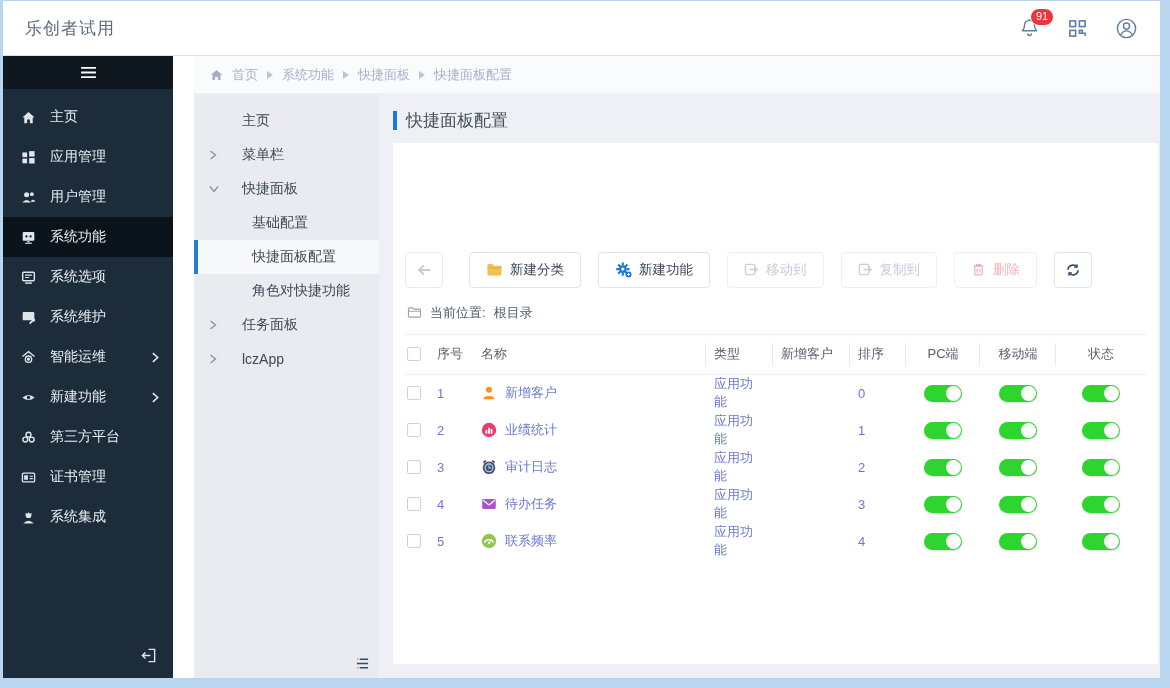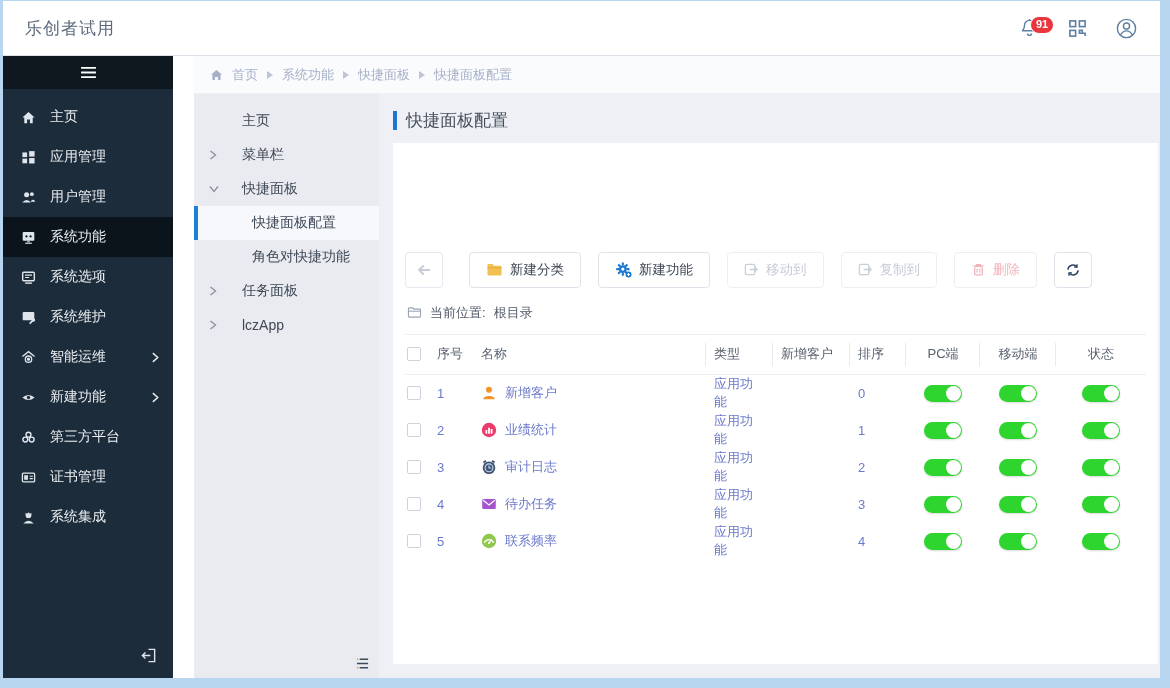--- a/index.html
+++ b/index.html
@@ -17,22 +17,22 @@
   
   .app-header {
     height:55px; background:#fff; border-bottom:1px solid #dde1e8;
     display:flex; align-items:center; padding:0 22px; flex:none;
   }
   .app-title { font-size:17px; color:#5c6b7c; letter-spacing:1px; }
   .header-right { margin-left:auto; display:flex; align-items:center; gap:28px; }
   .hdr-ic { display:flex; cursor:pointer; position:relative; }
   .badge {
     position:absolute; top:-9px; left:11px; background:#e8353e; color:#fff;
-    font-size:11px; font-weight:bold; line-height:1; padding:2px 5px 3px;
-    border-radius:9px; border:1px solid #fff;margin-top:8px;
+    font-size:11px; font-weight:normal; line-height:1; padding:2px 5px 3px;
+    border-radius:9px; border:1px solid #fff;
   }
   
   .body-row { flex:1; display:flex; min-height:0; }
   .nav { width:170px; flex:none; background:#1d2c3b; color:#e9edf1; display:flex; flex-direction:column; }
   .nav-top { height:33px; background:#0f171f; display:flex; align-items:center; justify-content:center; cursor:pointer; flex:none; }
   .nav-items { padding-top:8px; }
   .nav-item { height:40px; display:flex; align-items:center; padding:0 14px 0 18px; font-size:14px; cursor:pointer; }
   .nav-item.active { background:#0c141b; }
   .nav-icon { width:16px; height:16px; margin-right:13px; display:flex; align-items:center; color:#dfe5ec; flex:none; }
   .nav-label { white-space:nowrap; }
@@ -317,20 +317,24 @@
                 </span>
     <span class="sm-label">菜单栏</span>
   </div>
               <div class="sm-item lvl1">
     <span class="arrow">
                   <svg width="10" height="8" viewBox="0 0 10 8" fill="none" stroke="#8a93a6" stroke-width="1.4">
                     <path d="M1 1.5l4 5 4-5"></path>
                   </svg>
                 </span>
     <span class="sm-label">快捷面板</span>
+  </div>
+              <div class="sm-item lvl2">
+    <span class="arrow"></span>
+    <span class="sm-label">基础配置</span>
   </div>
               <div class="sm-item lvl2 active">
     <span class="arrow"></span>
     <span class="sm-label">快捷面板配置</span>
   </div>
               <div class="sm-item lvl2">
     <span class="arrow"></span>
     <span class="sm-label">角色对快捷功能</span>
   </div>
               <div class="sm-item lvl1">

